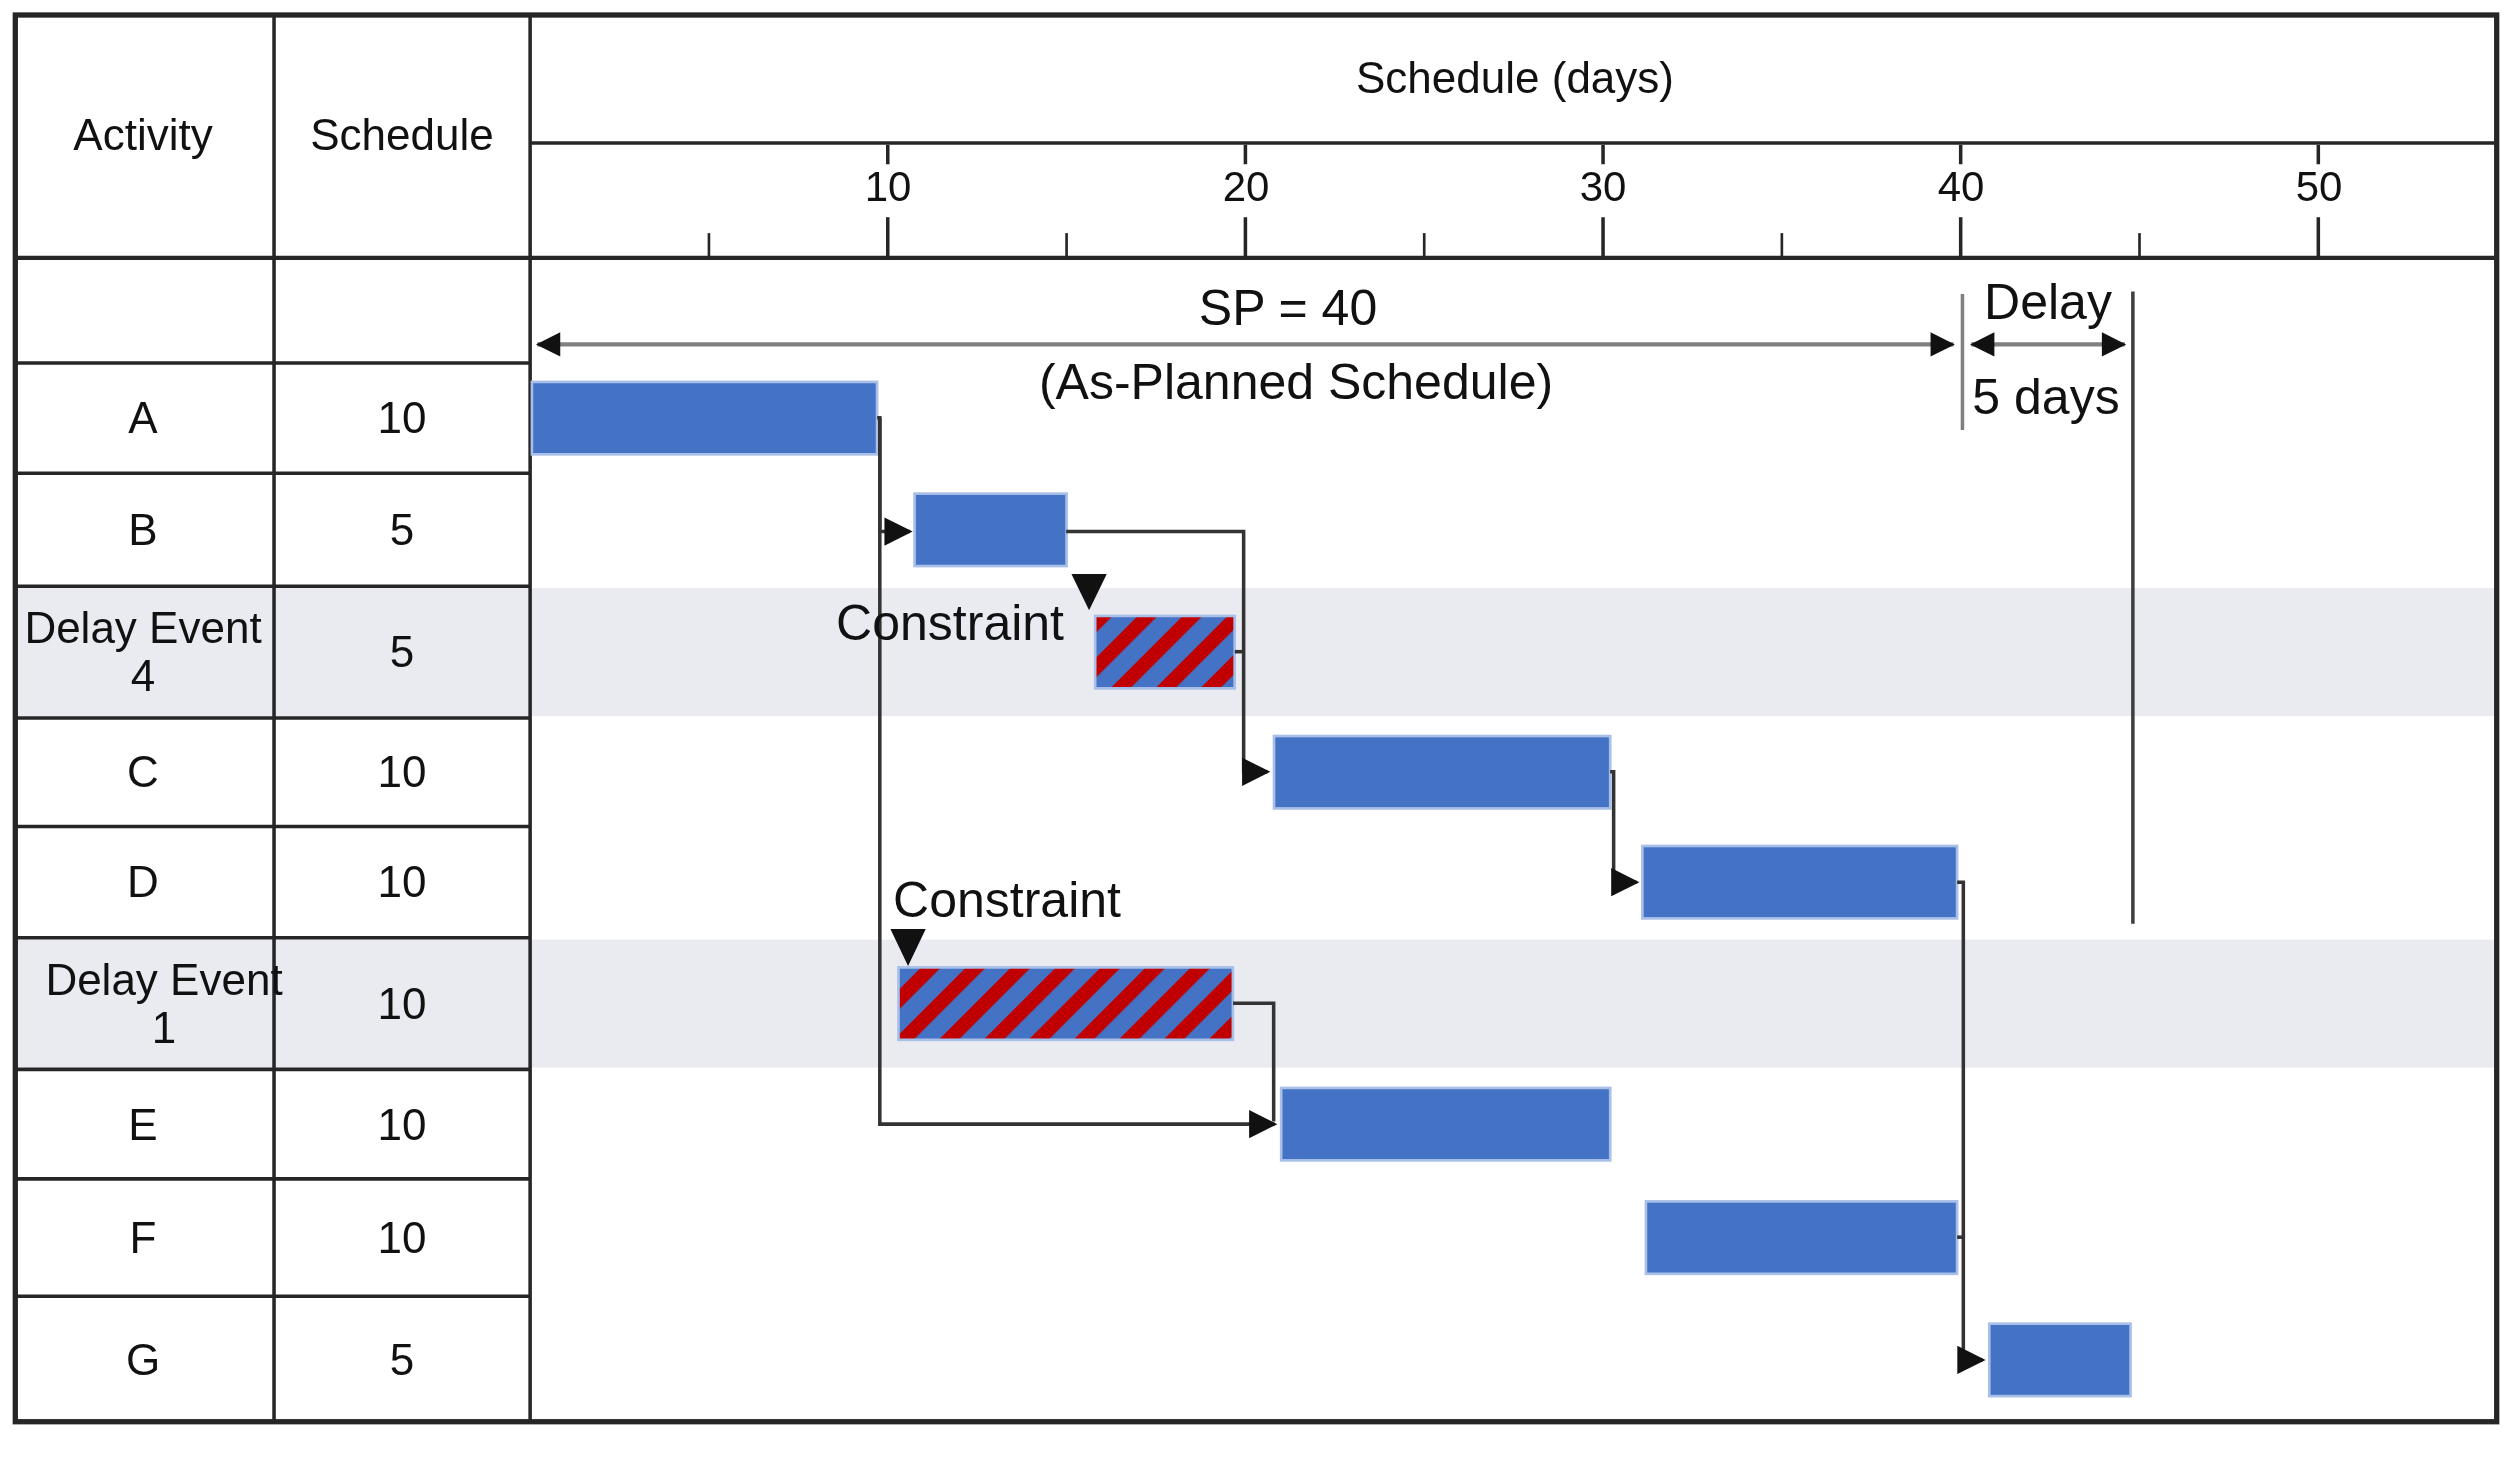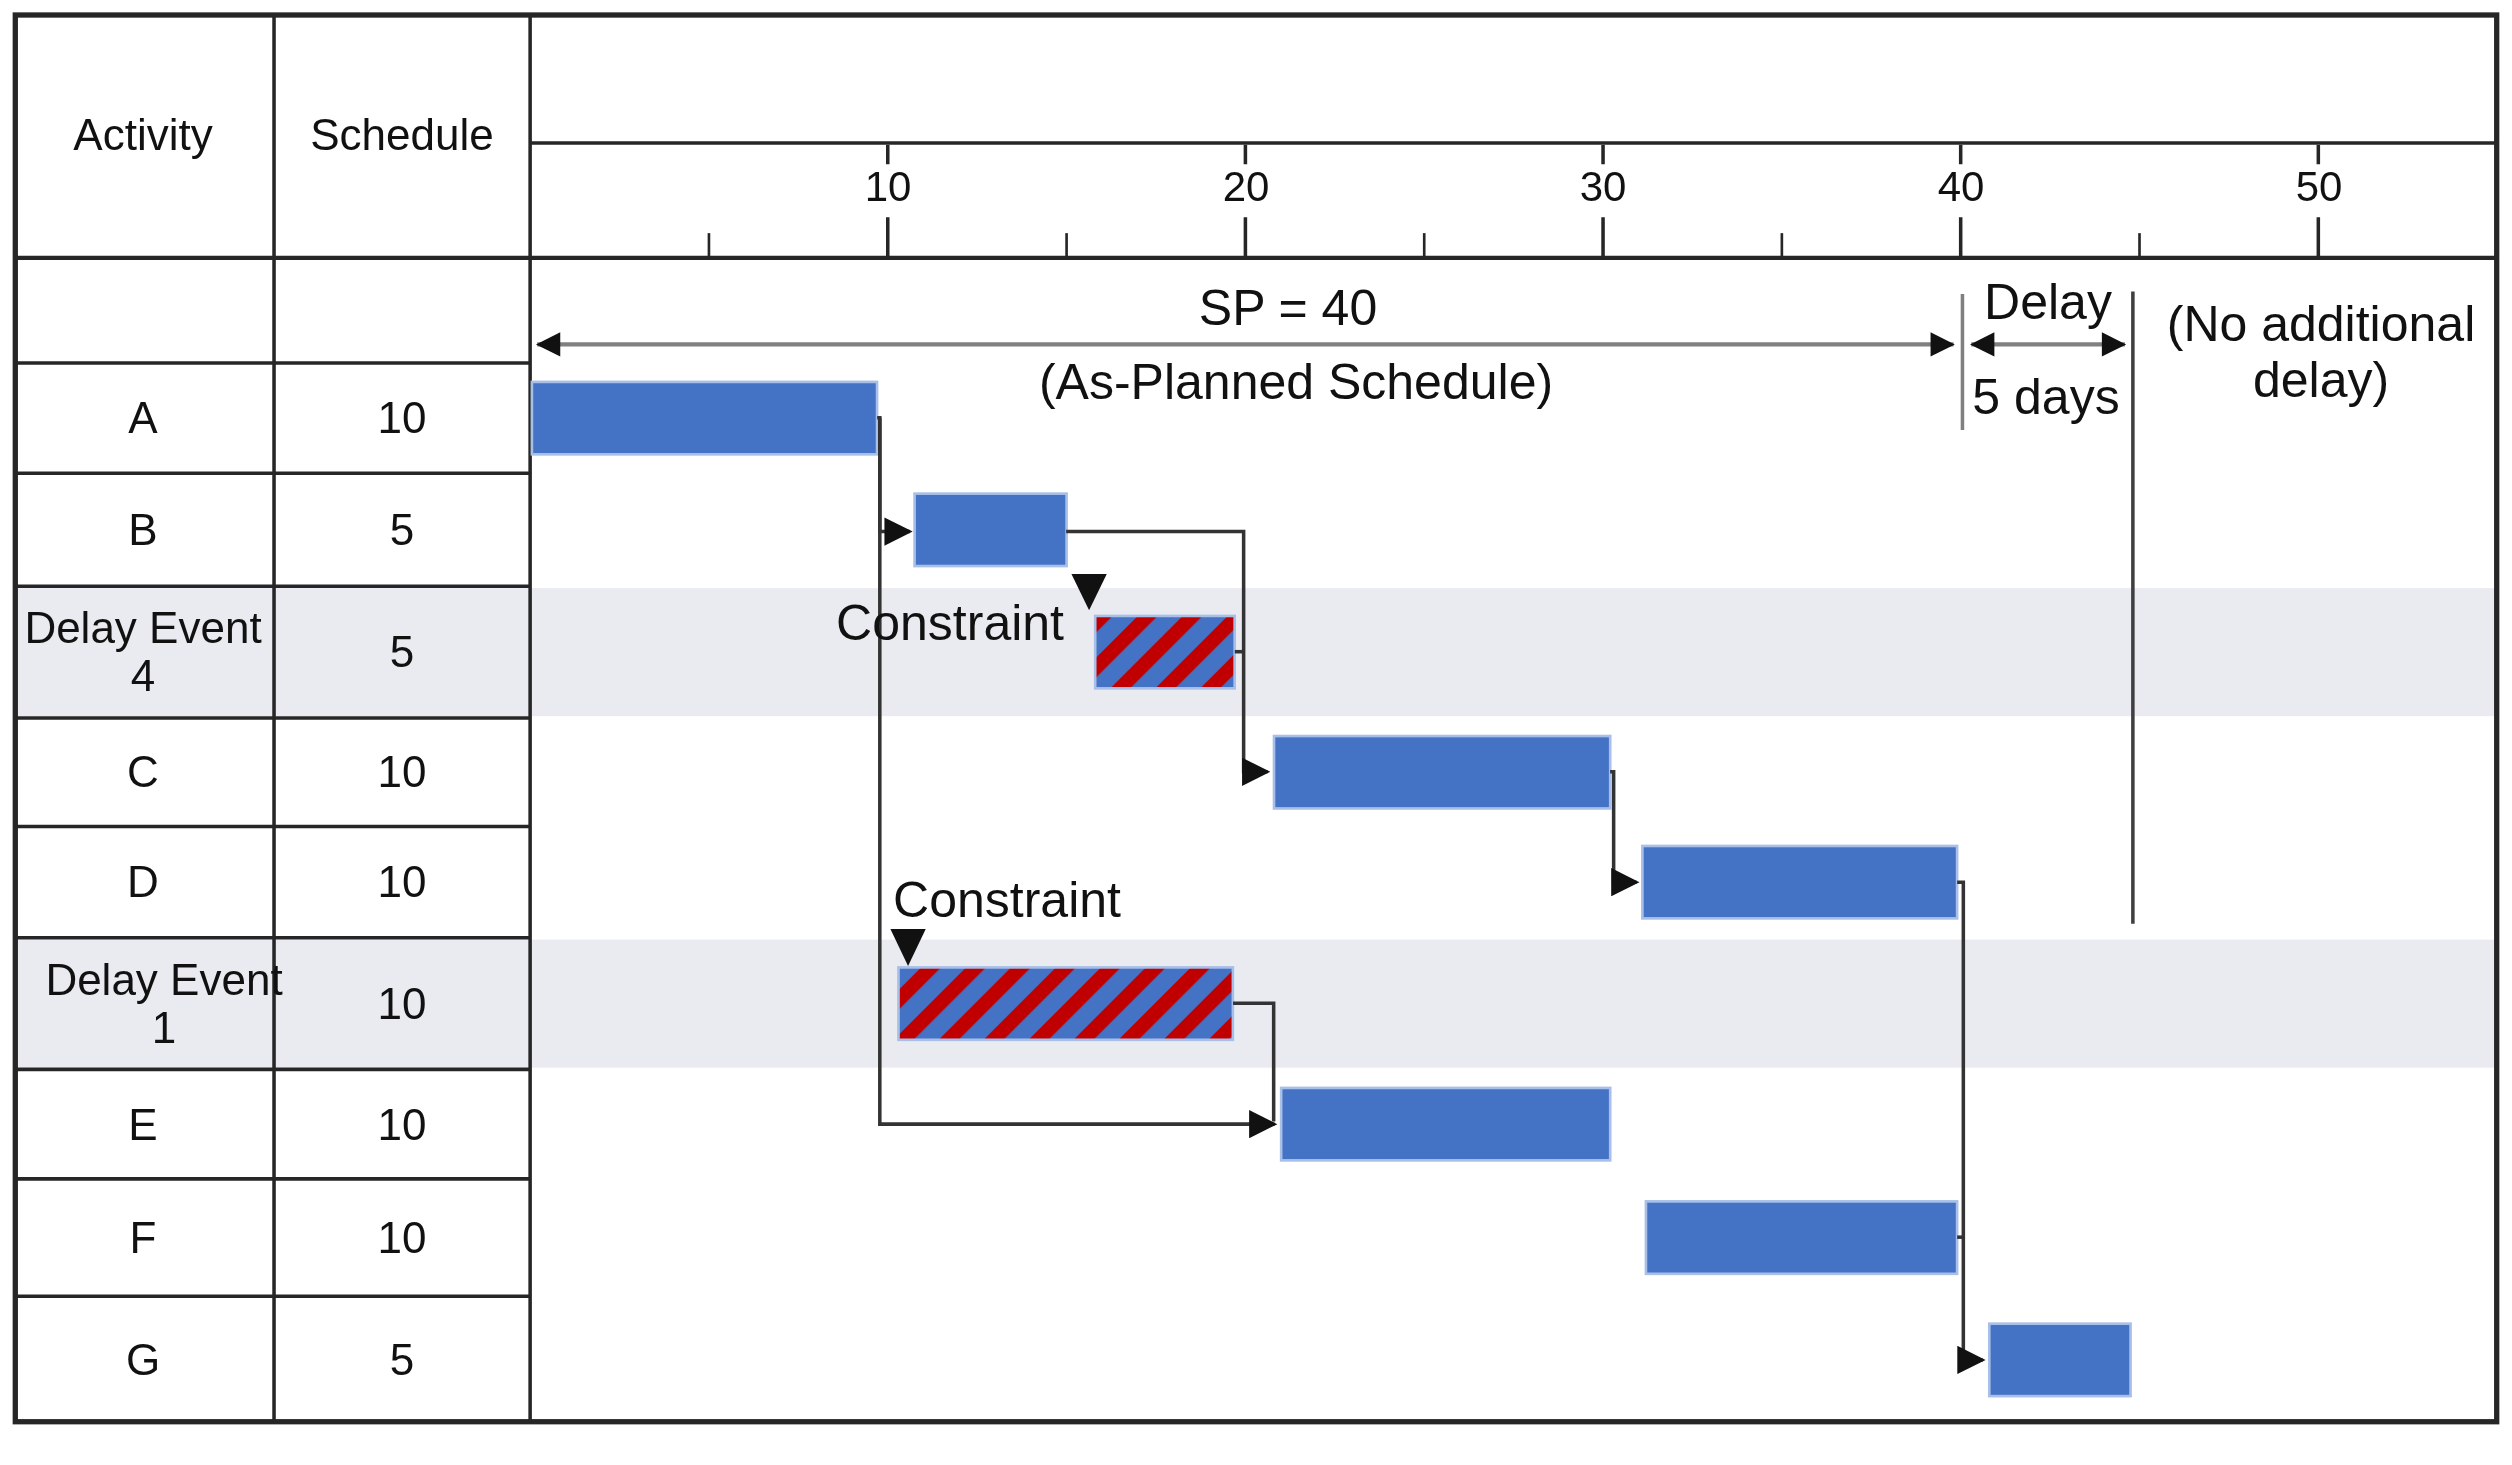--- a/index.html
+++ b/index.html
@@ -108,25 +108,25 @@
         <polyline points="2216,1401 2223,1401" fill="none" stroke="#333333" stroke-width="4"></polyline>
       </g>
     <g id="g-marks">
         <path d="M1213,650 L1253,650 L1233,691 Z" fill="#111"></path>
         <path d="M1008,1052 L1048,1052 L1028,1094 Z" fill="#111"></path>
       </g>
   </svg>
 
   <div class="lbl table-text" id="lbl-activity-header">Activity</div>
   <div class="lbl table-text" id="lbl-duration-header">Schedule</div>
+  <div class="lbl" id="lbl-axis-title">Schedule (days)</div>
   <div class="lbl" id="lbl-sp">SP = 40</div>
   <div class="lbl" id="lbl-sp-sub">(As-Planned Schedule)</div>
   <div class="lbl" id="lbl-delay">Delay</div>
   <div class="lbl" id="lbl-5days">5 days</div>
-  <div class="lbl wrap" id="lbl-noadd">(No additional delay)</div>
   <div class="lbl" id="lbl-constraint1">Constraint</div>
   <div class="lbl" id="lbl-constraint2">Constraint</div>
 
   <div id="generated-labels">
       <div class="tick-lbl" style="left: 888px; top: 187px;">10</div>
       <div class="tick-lbl" style="left: 1246px; top: 187px;">20</div>
       <div class="tick-lbl" style="left: 1603px; top: 187px;">30</div>
       <div class="tick-lbl" style="left: 1961px; top: 187px;">40</div>
       <div class="tick-lbl" style="left: 2319px; top: 187px;">50</div>
       <div class="row-lbl" style="left: 143px; top: 418px;">A</div>

